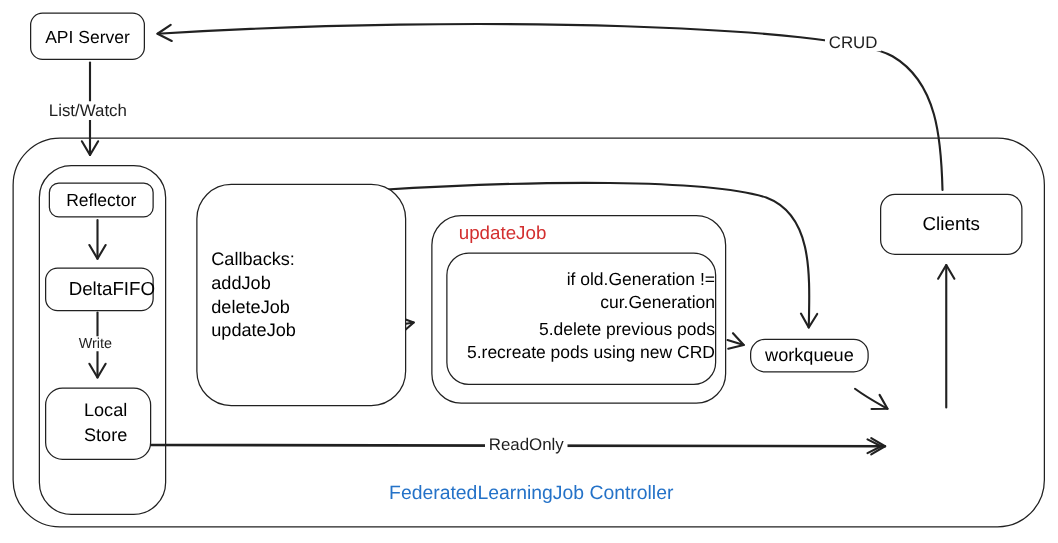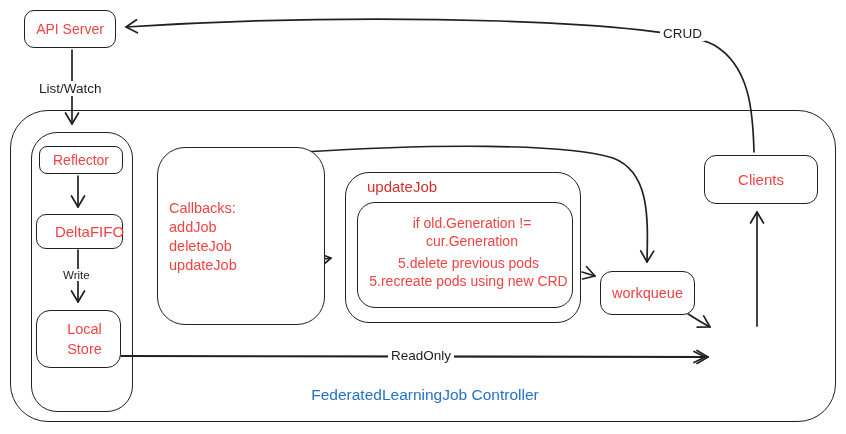--- a/index.html
+++ b/index.html
@@ -1,40 +1,40 @@
 <!DOCTYPE html>
 <html><head>
 <meta charset="utf-8">
 <style>
   * { margin:0; padding:0; box-sizing:border-box; }
   html,body { background:#ffffff; font-family:"Liberation Sans", sans-serif; }
   .canvas { position:relative; width:846px; height:434px; background:#fff; color:#1e1e1e; overflow:hidden; }
   .box { position:absolute; border:1.8px solid #212121; background:#fff;
          display:flex; align-items:center; justify-content:center;
-         text-align:center; color:#ef4444; }
+         text-align:center; color:#000000; }
   .group { background:transparent; }
   .edges { position:absolute; left:0; top:0; width:846px; height:434px; }
   .edges path { fill:none; stroke:#212121; stroke-width:1.7; stroke-linecap:round; stroke-linejoin:round; }
   .edges path.thick { stroke-width:2.1; }
   .edge-label { position:absolute; background:#fff; padding:0 3px; font-size:13.5px; color:#1e1e1e; white-space:nowrap; }
   .node-api      { left:24px;  top:10px;  width:92px;  height:38px; border-radius:10px; font-size:14px; }
   .node-container{ left:10px;  top:110px; width:826px; height:312px; border-radius:38px; }
   .node-leftgrp  { left:31px;  top:132px; width:102px; height:280px; border-radius:26px; }
   .node-reflector{ left:39px;  top:146px; width:84px;  height:28px; border-radius:8px;  font-size:14px; }
   .node-deltafifo{ left:36px;  top:214px; width:87px;  height:35px; border-radius:10px; font-size:15px;padding-left:20px; }
   .node-localstore{ left:36px; top:310px; width:85px;  height:58px; border-radius:14px; font-size:14.5px; line-height:20px; flex-direction:column;padding-left:12px; }
   .node-callbacks{ left:157px; top:147px; width:168px; height:178px; border-radius:28px; display:block; }
   .callbacks-text{ padding:51px 0 0 11px; text-align:left; font-size:14.5px; line-height:19px; }
   .node-ujouter  { left:345px; top:172px; width:236px; height:151px; border-radius:24px; display:block; }
   .uj-title      { position:absolute; left:365px; top:178px; font-size:15px; color:#d32f2f; background:#fff; padding:0 2px; }
   .node-ujinner  { left:357px; top:202px; width:216px; height:106px; border-radius:18px; display:block; padding-top:11px; }
-  .uj-line       { text-align:center; font-size:14px; line-height:18px; padding-left:7px; white-space:nowrap; }
+  .uj-line       { text-align:right; font-size:14px; line-height:18px; padding-left:7px; white-space:nowrap; }
   .uj-line.ind   { padding-left:14px; }
   .uj-line.gap   { margin-top:4px; }
-  .node-workqueue{ left:600px; top:271px; width:95px;  height:44px; border-radius:12px; font-size:14.5px; }
+  .node-workqueue{ left:600px; top:271px; width:95px;  height:27px; border-radius:12px; font-size:14.5px; }
   .node-worker   { left:718px; top:328px; width:99px;  height:50px; border-radius:14px; font-size:15px; }
   .node-clients  { left:704px; top:155px; width:114px; height:49px; border-radius:12px; font-size:15px; }
   .label-listwatch{ left:36px;  top:81px; }
   .label-write    { left:60px;  top:269px; font-size:11.5px; }
   .label-readonly { left:388px; top:348px; }
   .label-crud     { left:660px; top:26px; }
   .container-title{ position:absolute; left:311px; top:386px; width:228px; text-align:center;
                     font-size:15.5px; color:#2472c8; background:transparent; }
 </style>
 </head>

